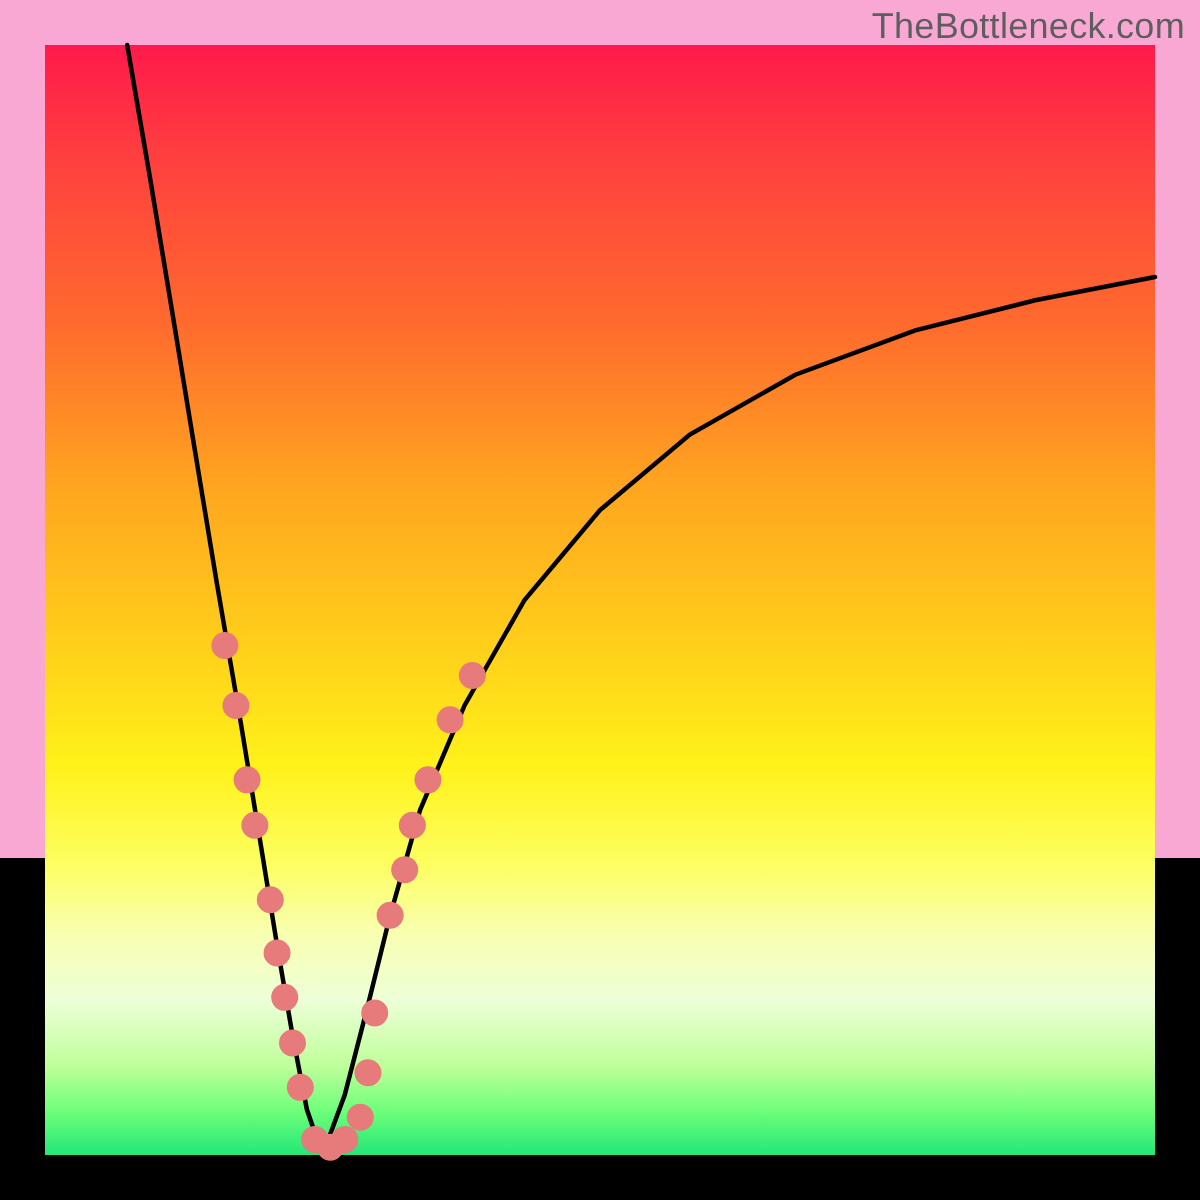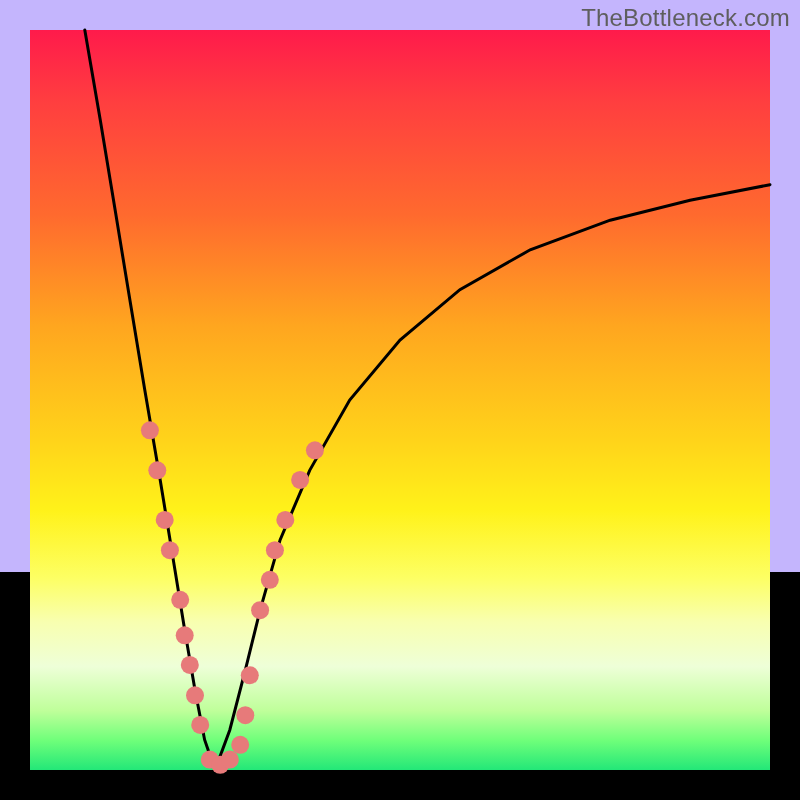--- a/index.html
+++ b/index.html
@@ -10,21 +10,21 @@
     overflow: hidden;
     background: #000;
     font-family: Arial, Helvetica, sans-serif;
   }
   .frame {
     position: absolute;
     left: 0;
     top: 0;
     width: 800px;
     height: 572px;
-    background: #c4b5fd;
+    background: #f9a8d4;
   }
   .plot-area {
     position: absolute;
     left: 30px;
     top: 30px;
     width: 740px;
     height: 740px;
     
     background: linear-gradient(
       to bottom,

